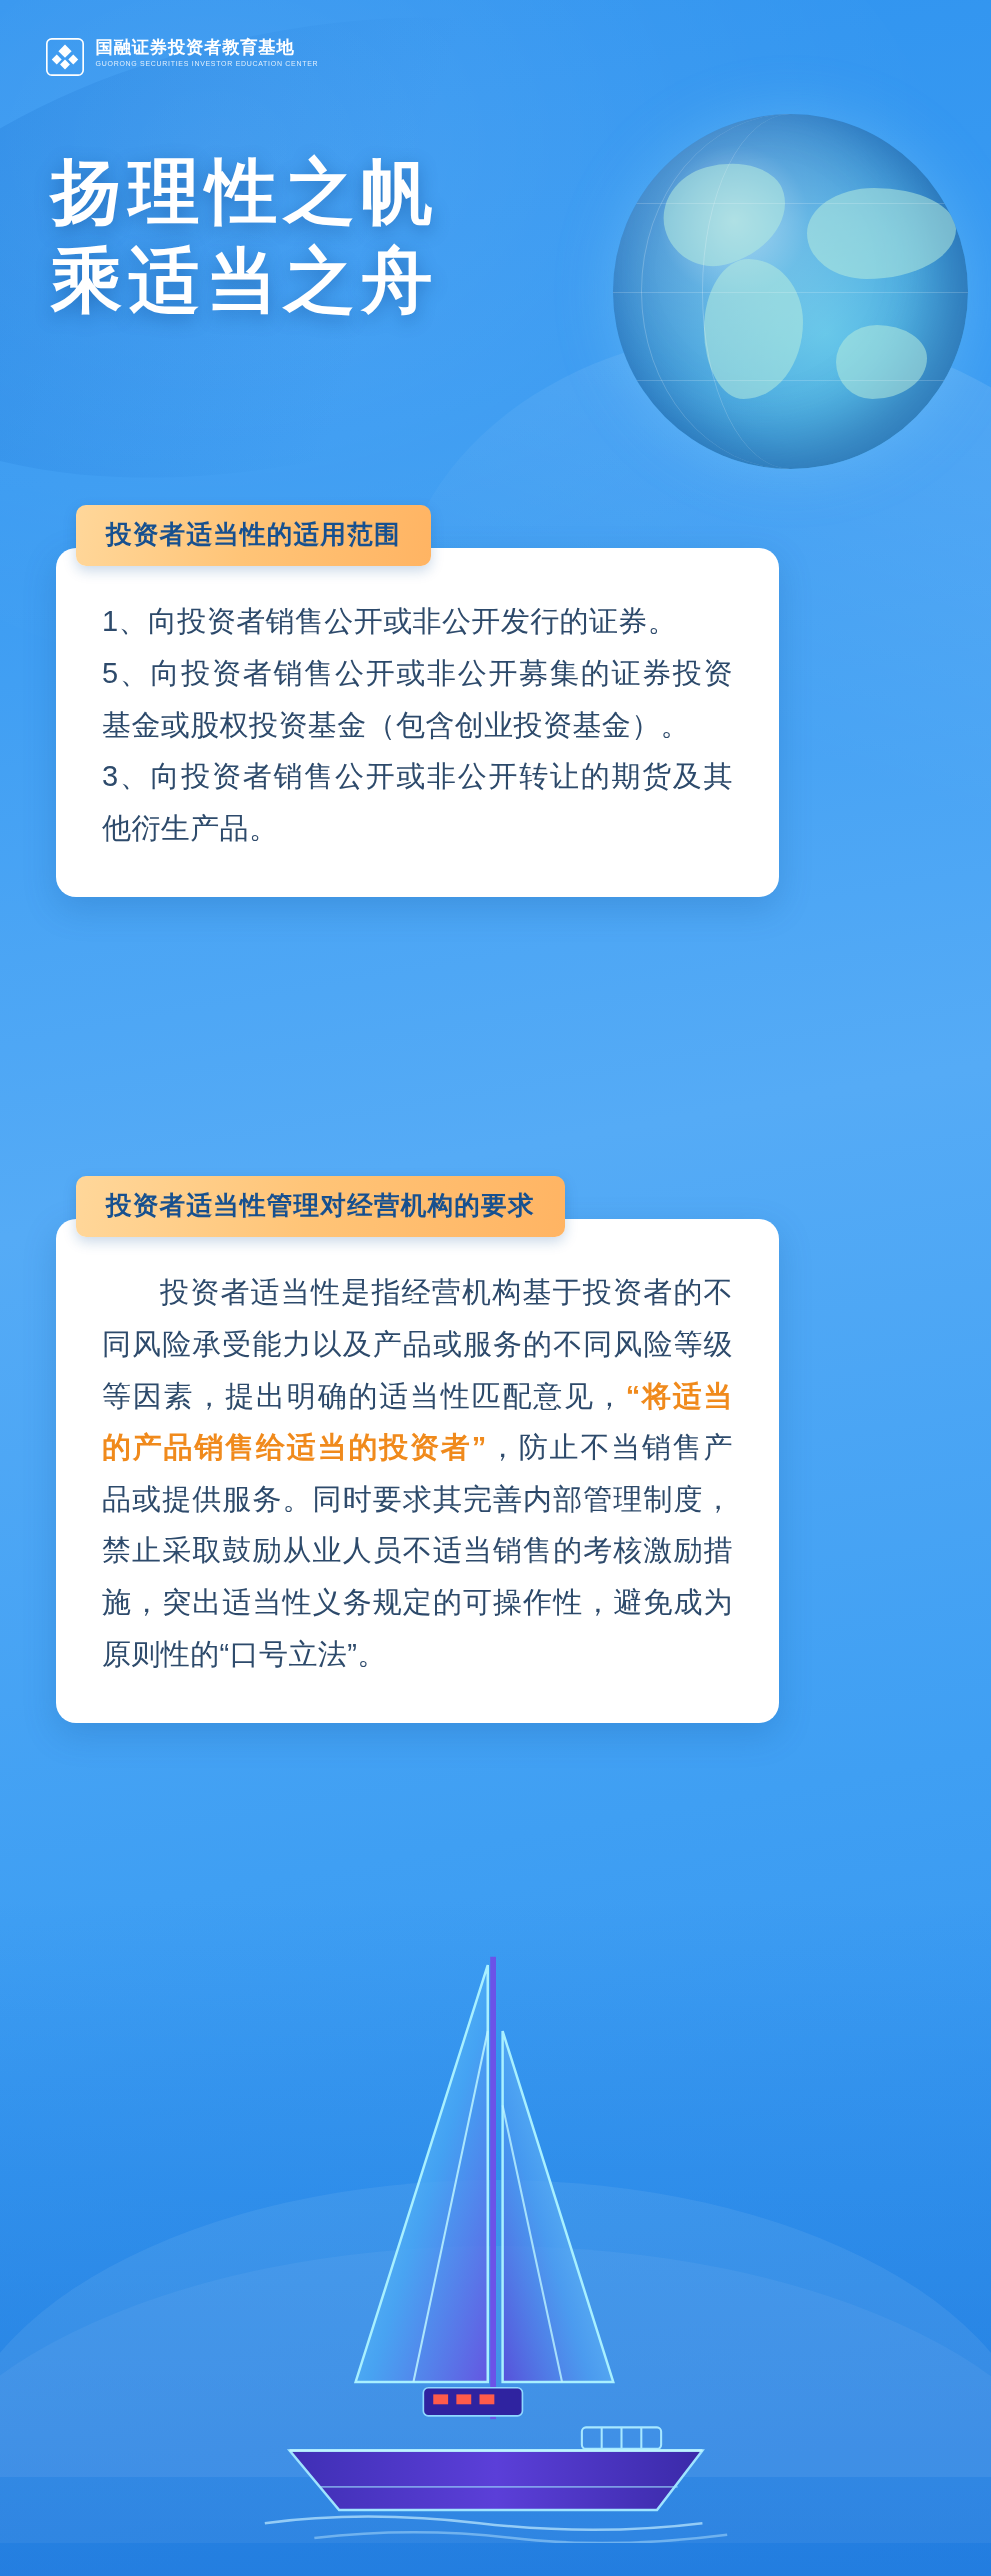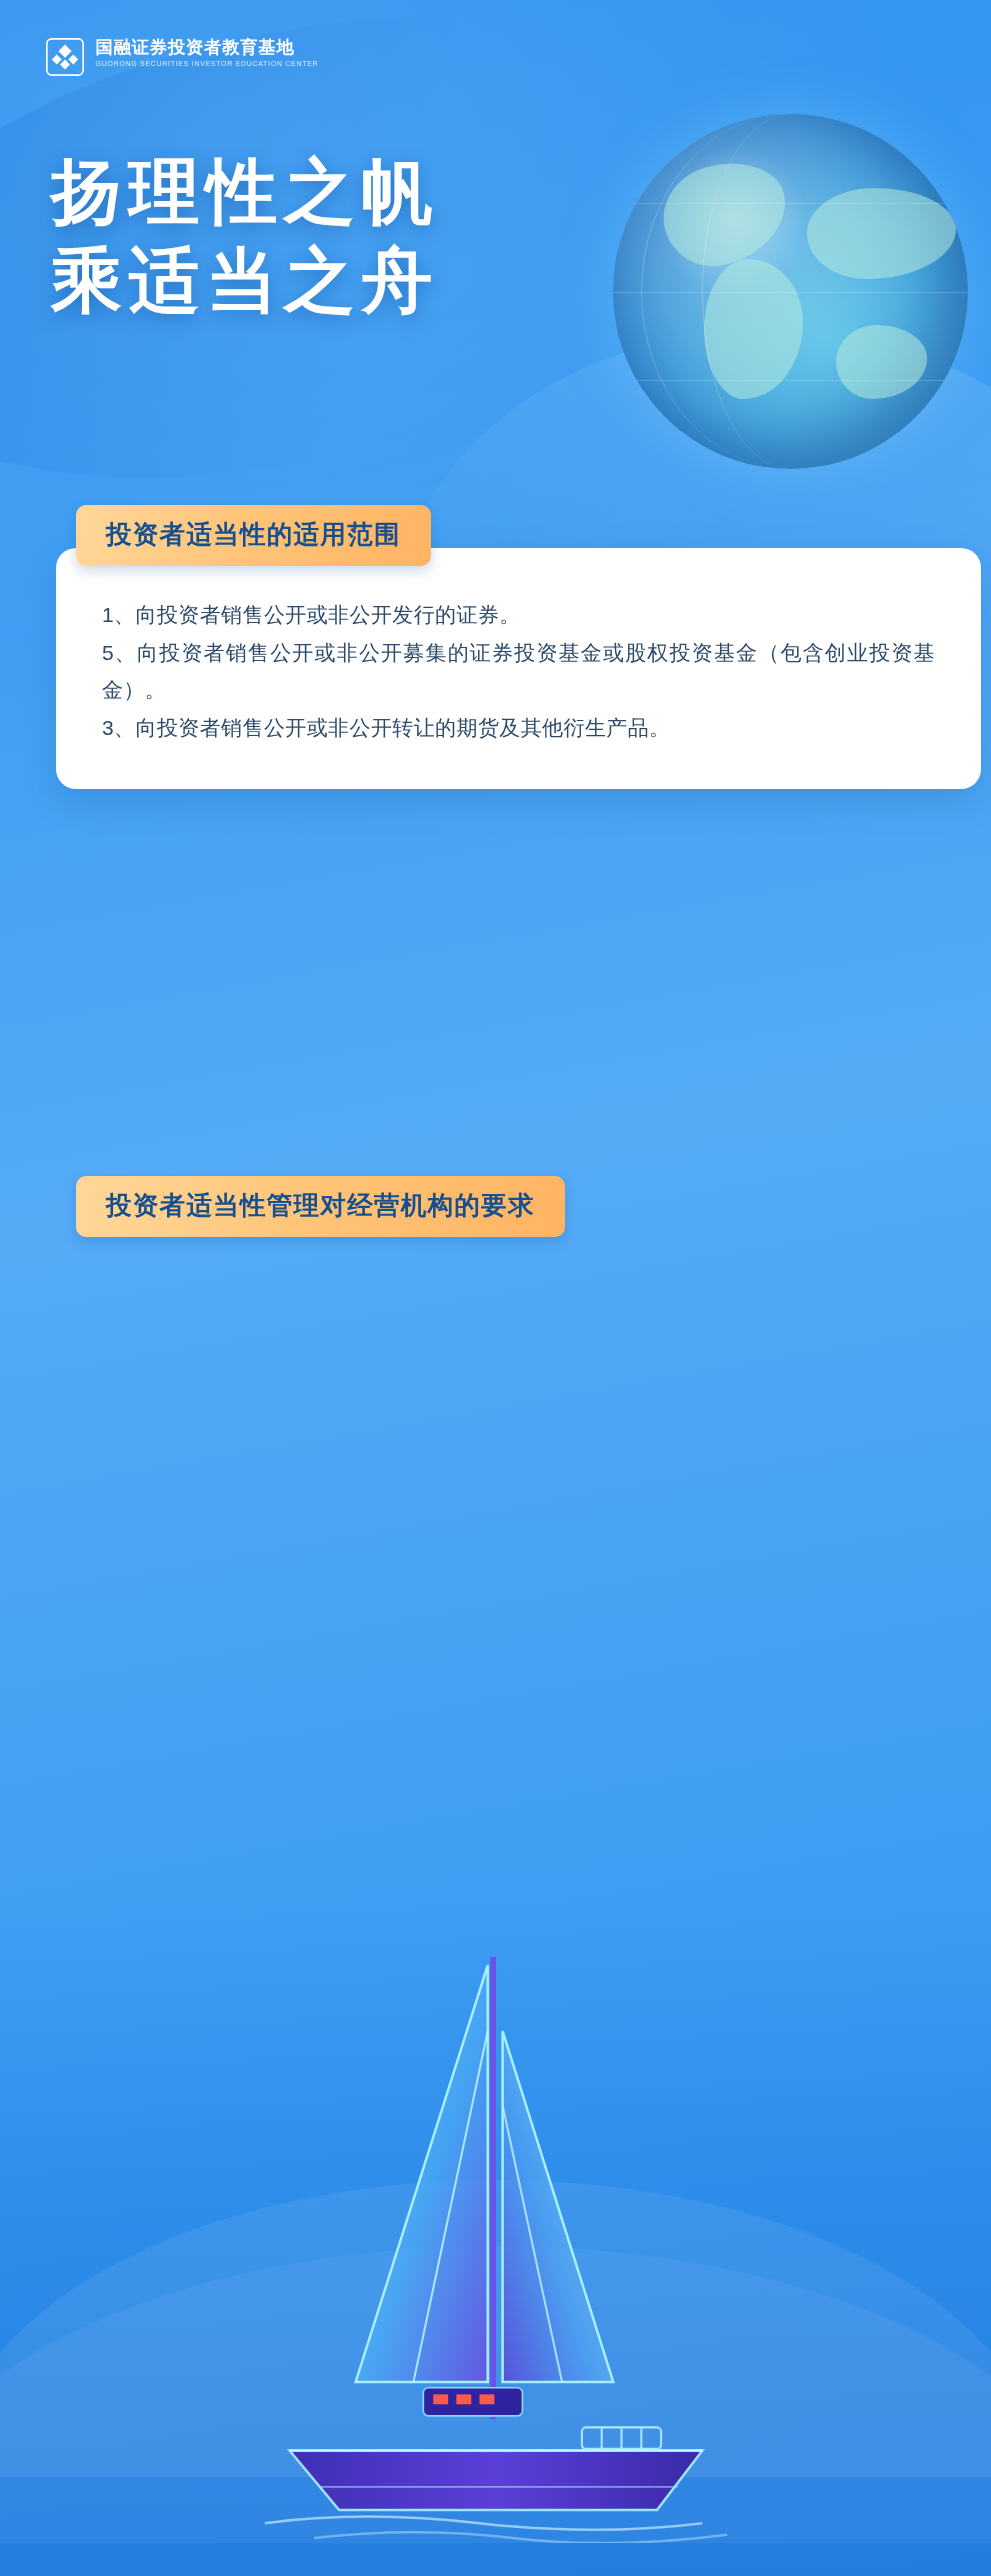--- a/index.html
+++ b/index.html
@@ -131,21 +131,21 @@
     font-weight: bold;
     letter-spacing: 6.6px;
     line-height: 1.26;
     text-shadow: 0 5px 18px rgba(14,72,140,0.45);
   }
 
   
   .section {
     position: absolute;
     left: 56px;
-    width: 925px;
+    width: 723px;
     z-index: 6;
   }
   .sec1 { top: 505px; }
   .sec2 { top: 1176px; }
 
   .pill {
     position: relative;
     display: inline-block;
     background: linear-gradient(100deg, #ffd79a 0%, #ffc477 48%, #ffb463 100%);
     color: #17508f;
@@ -162,21 +162,21 @@
     position: relative;
     margin-top: -18px;
     background: #ffffff;
     border-radius: 20px;
     padding: 48px 46px 43px 46px;
     box-shadow: 0 11.6px 33px rgba(18,80,150,0.22);
     z-index: 2;
   }
   .card p {
     color: #2d4a6b;
-    font-size: 21px;
+    font-size: 29px;
     line-height: 1.78;
     letter-spacing: 0.4px;
     text-align: justify;
     text-justify: inter-ideograph;
   }
   .card p.indent { text-indent: 2em; }
   .hl {
     color: #f08a1c;
     font-weight: bold;
   }
@@ -241,20 +241,23 @@
   <div class="pill">投资者适当性的适用范围</div>
   <div class="card">
     <p>1、向投资者销售公开或非公开发行的证券。</p>
     <p>5、向投资者销售公开或非公开募集的证券投资基金或股权投资基金（包含创业投资基金）。</p>
     <p>3、向投资者销售公开或非公开转让的期货及其他衍生产品。</p>
   </div>
 </div>
 
 <div class="section sec2">
   <div class="pill">投资者适当性管理对经营机构的要求</div>
+  <div class="card">
+    <p class="indent"><span>投资者适当性是指经营机构基于投资者的不同风险承受能力以及产品或服务的不同风险等级等因素，提出明确的适当性匹配意见，</span><span class="hl">“将适当的产品销售给适当的投资者”</span><span>，防止不当销售产品或提供服务。同时要求其完善内部管理制度，禁止采取鼓励从业人员不适当销售的考核激励措施，突出适当性义务规定的可操作性，避免成为原则性的“口号立法”。</span></p>
+  </div>
 </div>
 
 <div class="boat">
   <svg width="512" height="611" viewBox="0 0 620 740">
     <defs>
       <linearGradient id="sailG" x1="0" y1="0" x2="1" y2="1">
         <stop offset="0%" stop-color="#7fe9ff" stop-opacity="0.95"></stop>
         <stop offset="55%" stop-color="#4aa8f5" stop-opacity="0.75"></stop>
         <stop offset="100%" stop-color="#6a4ce0" stop-opacity="0.85"></stop>
       </linearGradient>

